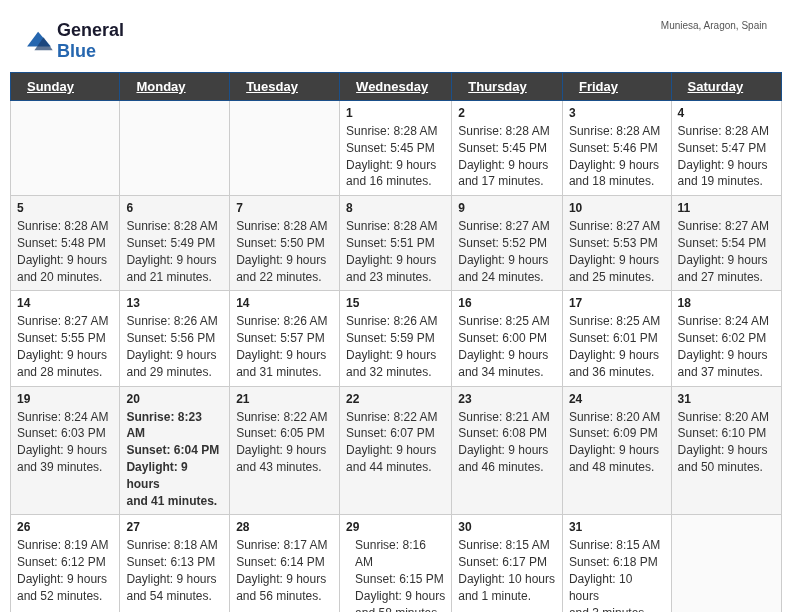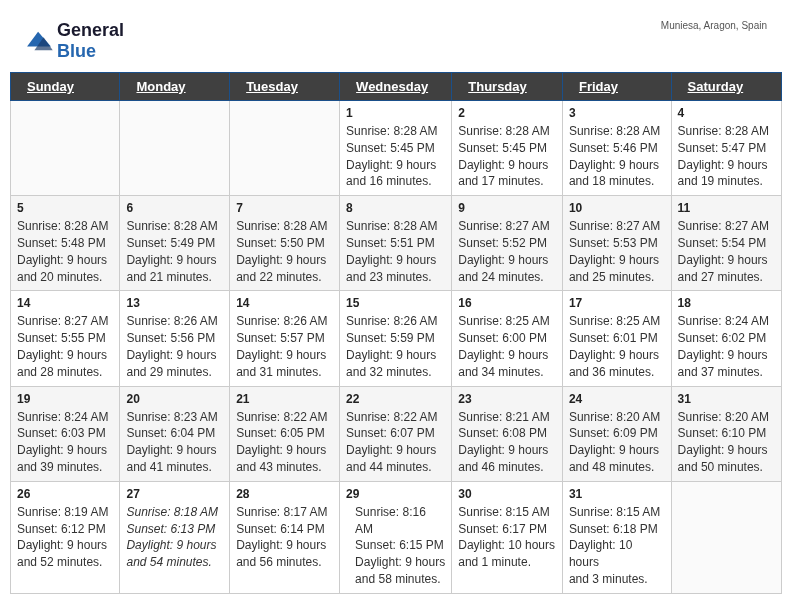--- a/index.html
+++ b/index.html
@@ -253,21 +253,21 @@
       <tr>
         <td>
           <span class="day-number">19</span>
           <div class="day-info" style="white-space: pre-line;">Sunrise: 8:24 AM
 Sunset: 6:03 PM
 Daylight: 9 hours
 and 39 minutes.</div>
         </td>
         <td>
           <span class="day-number">20</span>
-          <div class="day-info" style="white-space: pre-line;">Sunrise: 8:23 AM
+          <div class="day-info" style="white-space: pre-line; font-weight: bold;">Sunrise: 8:23 AM
 Sunset: 6:04 PM
 Daylight: 9 hours
 and 41 minutes.</div>
         </td>
         <td>
           <span class="day-number">21</span>
           <div class="day-info" style="white-space: pre-line;">Sunrise: 8:22 AM
 Sunset: 6:05 PM
 Daylight: 9 hours
 and 43 minutes.</div>
@@ -304,21 +304,21 @@
       <tr>
         <td>
           <span class="day-number">26</span>
           <div class="day-info" style="white-space: pre-line;">Sunrise: 8:19 AM
 Sunset: 6:12 PM
 Daylight: 9 hours
 and 52 minutes.</div>
         </td>
         <td>
           <span class="day-number">27</span>
-          <div class="day-info" style="white-space: pre-line; font-style: italic;">Sunrise: 8:18 AM
+          <div class="day-info" style="white-space: pre-line;">Sunrise: 8:18 AM
 Sunset: 6:13 PM
 Daylight: 9 hours
 and 54 minutes.</div>
         </td>
         <td>
           <span class="day-number">28</span>
           <div class="day-info" style="white-space: pre-line;">Sunrise: 8:17 AM
 Sunset: 6:14 PM
 Daylight: 9 hours
 and 56 minutes.</div>

